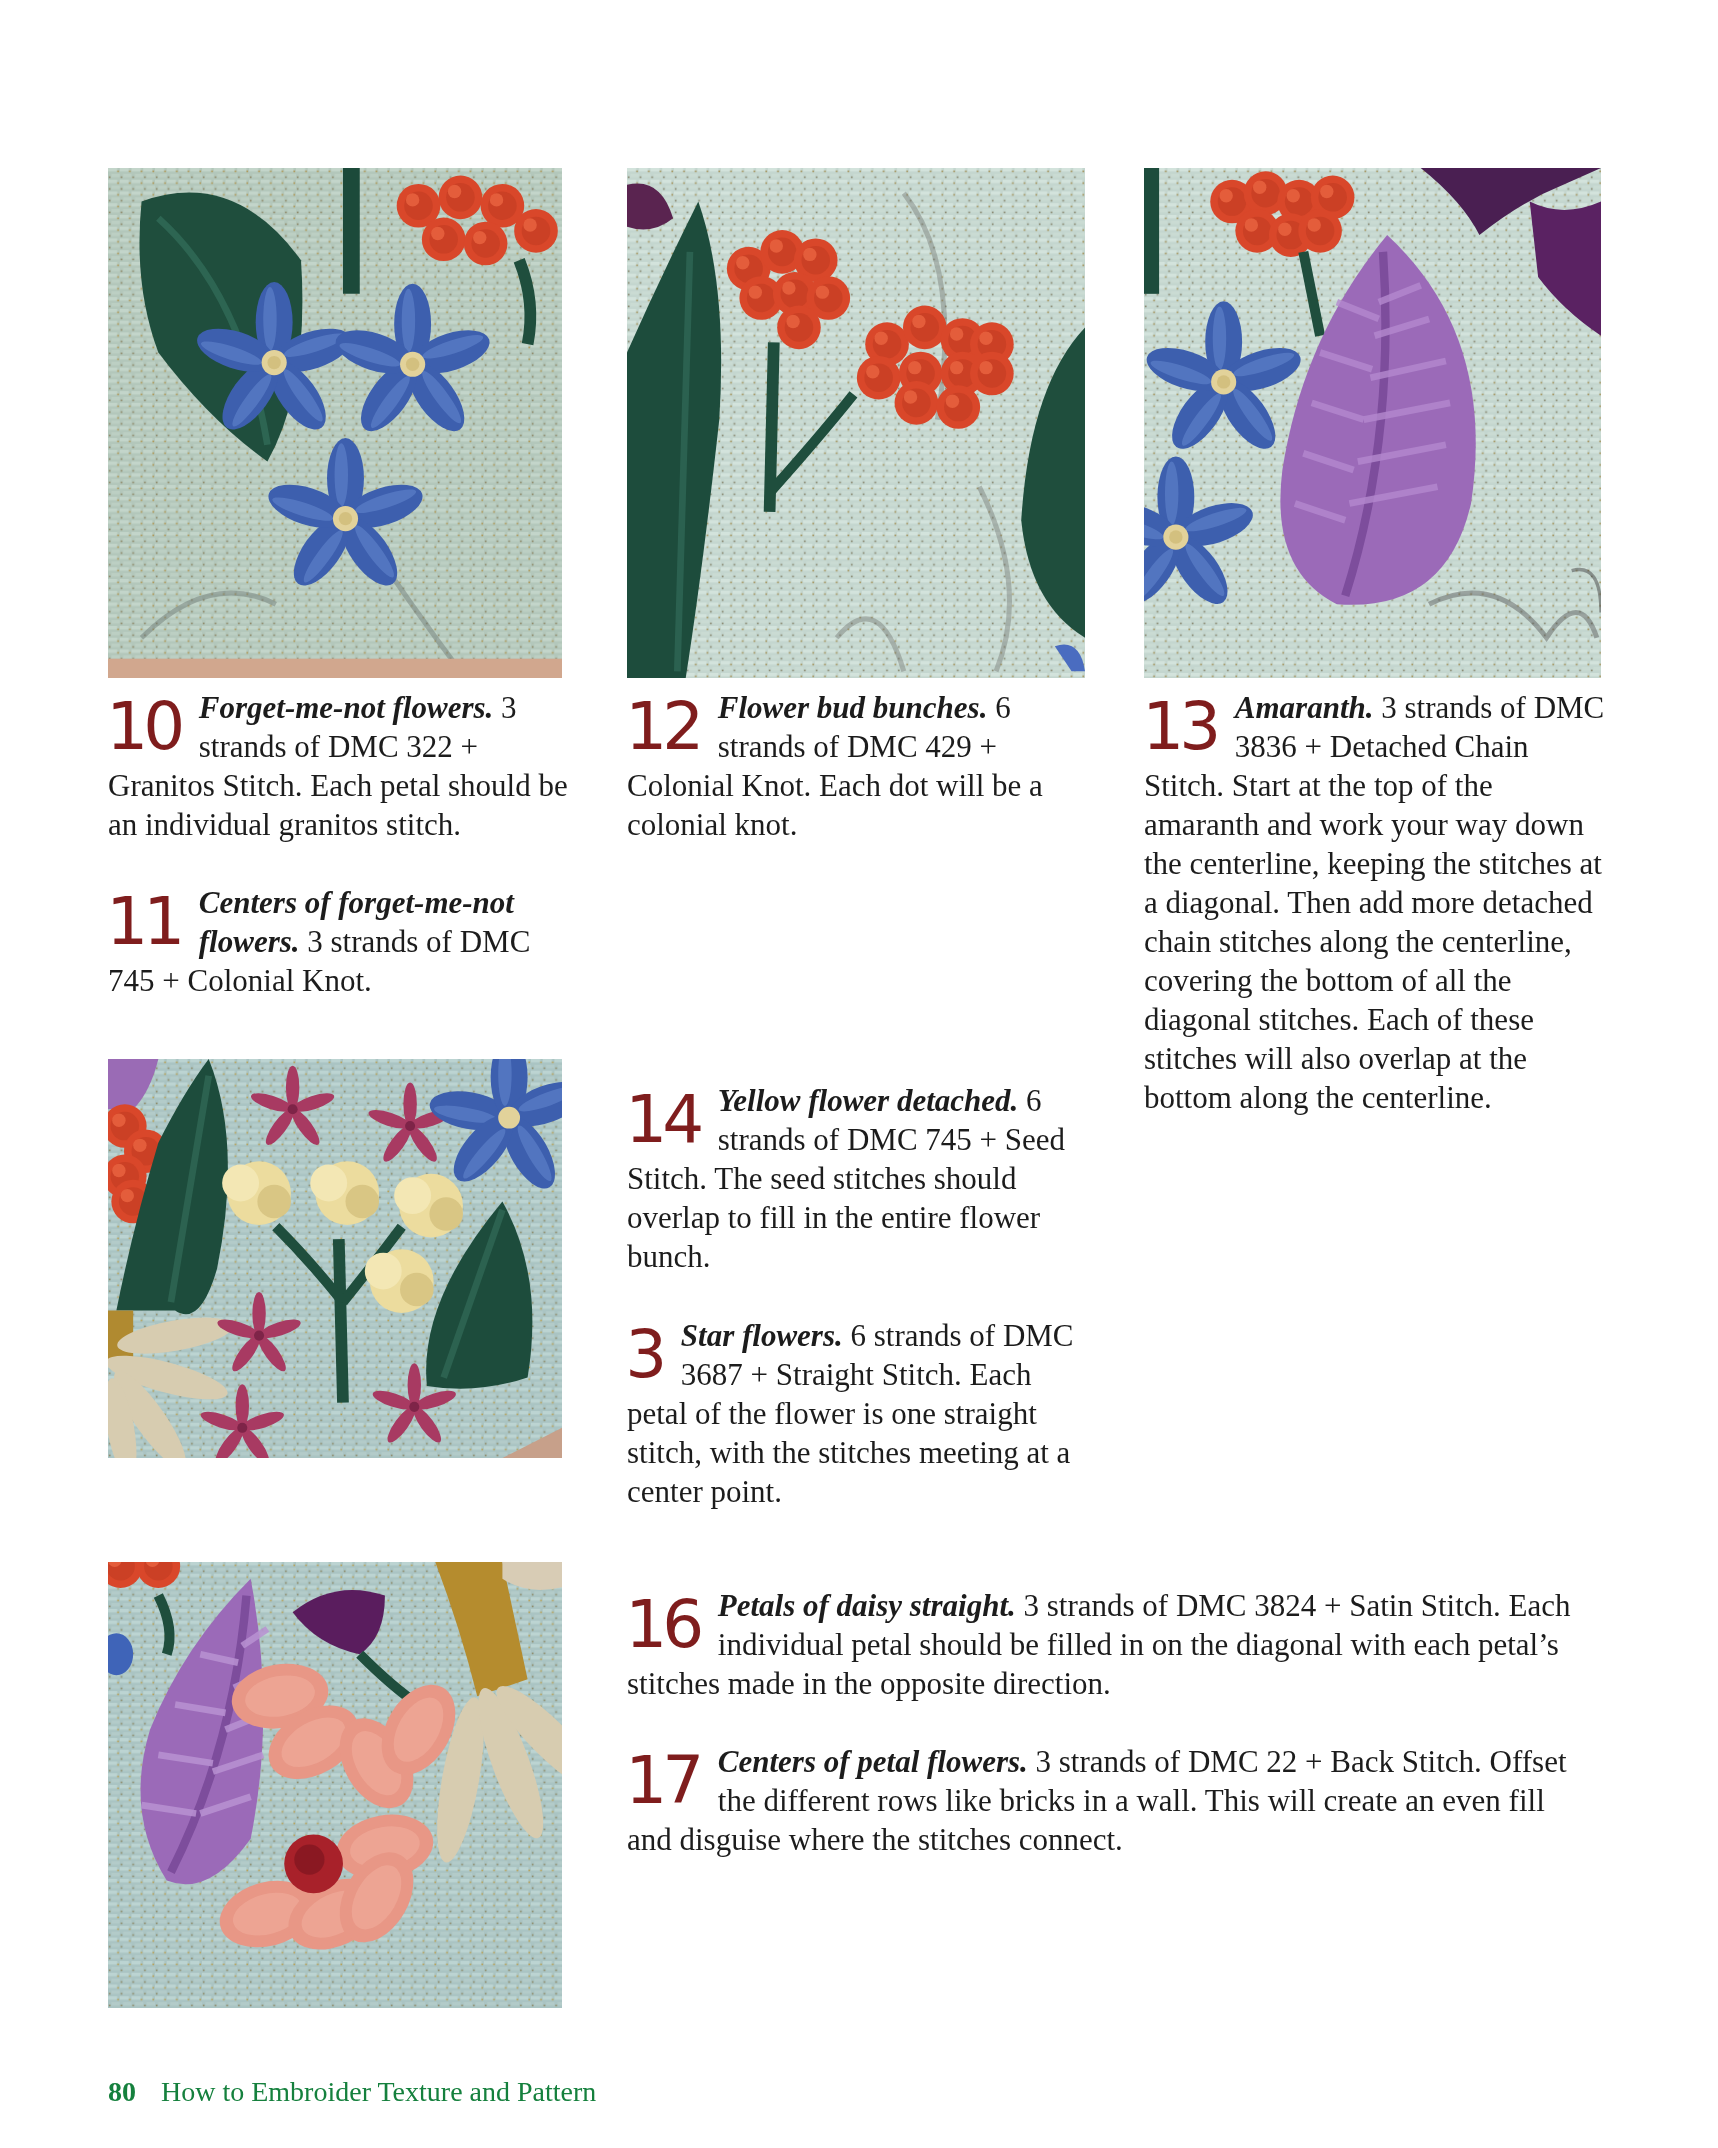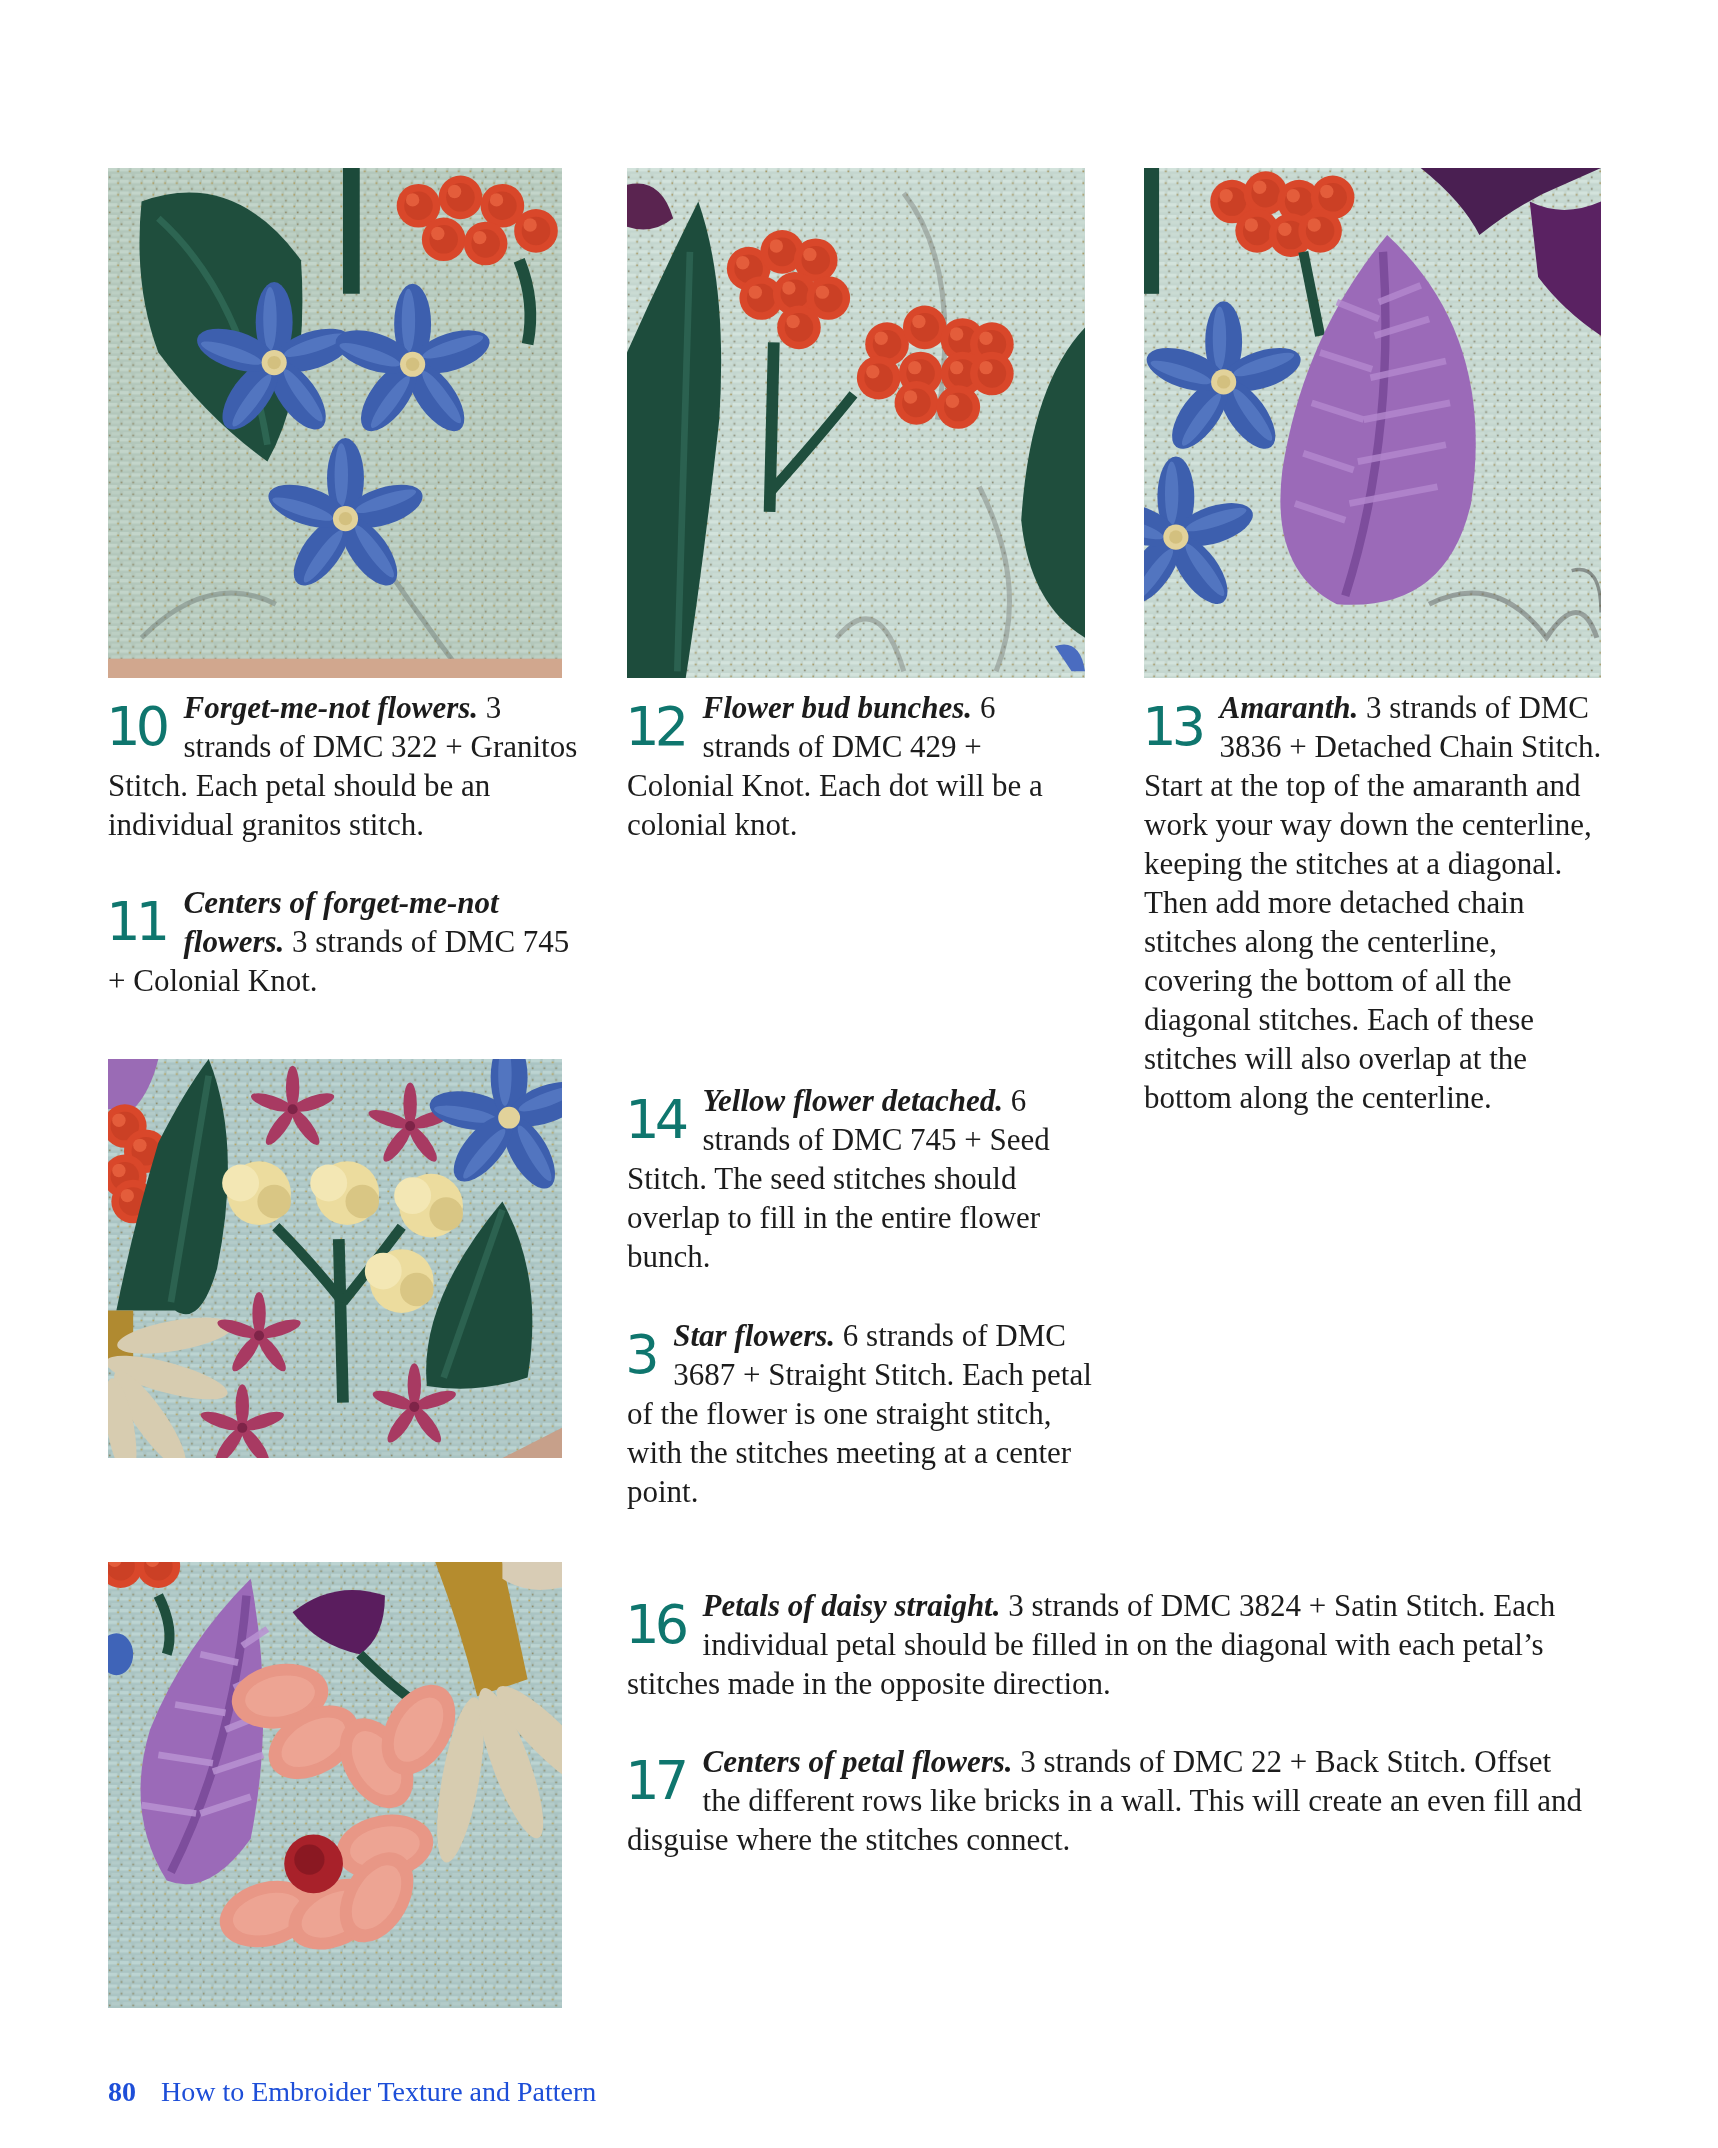--- a/index.html
+++ b/index.html
@@ -3,25 +3,25 @@
 <meta charset="utf-8">
 <style>
   html, body { margin:0; padding:0; background:#ffffff; }
   body { width:1718px; height:2148px; position:relative; overflow:hidden;
          font-family:"DejaVu Serif", "Liberation Serif", serif; color:#1a1a1a; }
   .photo { position:absolute; overflow:hidden; background:#a9bdb1; }
   .photo svg { display:block; width:100%; height:100%; }
   .step { position:absolute; font-family:"Liberation Serif", "DejaVu Serif", serif;
           font-size:31px; line-height:39px; color:#1c1c1c; }
   .step .num { float:left; font-family:"DejaVu Sans", "Liberation Sans", sans-serif;
-               font-weight:normal; color:#0f766e; font-size:54px; line-height:67px;
+               font-weight:normal; color:#7f1d1d; font-size:66px; line-height:67px;
                margin:5px 18.5px 0 -1.7px; letter-spacing:-5px; }
   .step .title { font-weight:bold;font-style:italic; }
   .footer { position:absolute; left:108px; top:2076px; font-family:"Liberation Serif", serif;
-            font-size:28px; color:#1d4ed8; }
+            font-size:28px; color:#15803d; }
   .footer .pg { font-weight:bold; margin-right:25px; }
 </style>
 </head>
 <body>
 
 <svg width="0" height="0" style="position:absolute">
   <defs>
     <pattern id="weave" width="14" height="14" patternUnits="userSpaceOnUse">
       <rect width="14" height="14" fill="#b3c7bb"></rect>
       <rect x="0" y="0" width="11" height="4" fill="#c3d5ca"></rect>

